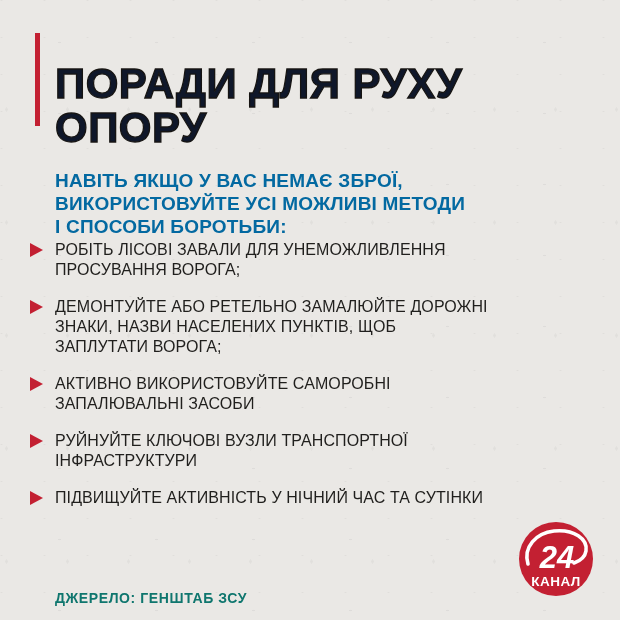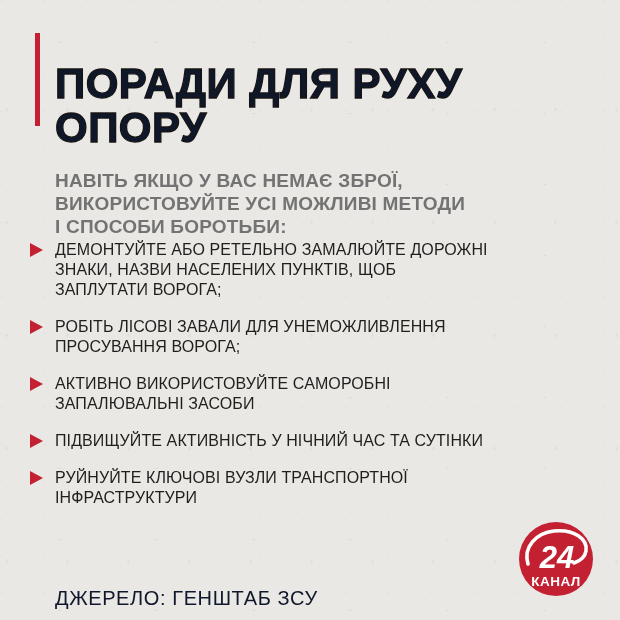--- a/index.html
+++ b/index.html
@@ -21,21 +21,21 @@
   .title{
     position:absolute;left:55px;top:34px;width:540px;
     font-size:42px;line-height:44px;font-weight:700;
     color:#0f172a;letter-spacing:.5px;
     -webkit-text-stroke:1.3px #161412;
     white-space:pre-line;
   }
   .intro{
     position:absolute;left:55px;top:150px;width:500px;
     font-size:19px;line-height:23px;font-weight:700;
-    color:#737373;letter-spacing:.2px;
+    color:#0369a1;letter-spacing:.2px;
     white-space:pre-line;
   }
   .tips{
     position:absolute;left:30px;top:240px;width:540px;
     display:flex;flex-direction:column;gap:17px;
   }
   .tip{display:flex;align-items:flex-start;}
   .tri{
     flex:0 0 auto;width:0;height:0;margin-top:3px;
     border-left:13px solid #c32032;
@@ -43,64 +43,64 @@
     border-bottom:7px solid transparent;
   }
   .tip-text{
     margin-left:12px;
     font-size:16px;line-height:20px;font-weight:400;
     color:#201f1d;letter-spacing:.1px;
     white-space:pre-line;
   }
   .source{
     position:absolute;left:55px;top:590px;
-    font-size:20px;line-height:16px;font-weight:400;
-    color:#0f172a;letter-spacing:.6px;
+    font-size:14px;line-height:16px;font-weight:700;
+    color:#0f766e;letter-spacing:.6px;
   }
   .logo{position:absolute;left:517px;top:520px;width:78px;height:78px;}
   .logo svg{display:block;}
   .logo text{font-family:"Liberation Sans", sans-serif;}
 </style>
 </head>
 <body>
 
 <div class="red-bar"></div>
 
 <h1 class="title">ПОРАДИ ДЛЯ РУХУ
 ОПОРУ</h1>
 
 <p class="intro">НАВІТЬ ЯКЩО У ВАС НЕМАЄ ЗБРОЇ,
 ВИКОРИСТОВУЙТЕ УСІ МОЖЛИВІ МЕТОДИ
 І СПОСОБИ БОРОТЬБИ:</p>
 
 <div class="tips">
   <div class="tip">
     <span class="tri"></span>
+    <span class="tip-text">РОБІТЬ ЛІСОВІ ЗАВАЛИ ДЛЯ УНЕМОЖЛИВЛЕННЯ
+ПРОСУВАННЯ ВОРОГА;</span>
+  </div>
+  <div class="tip">
+    <span class="tri"></span>
     <span class="tip-text">ДЕМОНТУЙТЕ АБО РЕТЕЛЬНО ЗАМАЛЮЙТЕ ДОРОЖНІ
 ЗНАКИ, НАЗВИ НАСЕЛЕНИХ ПУНКТІВ, ЩОБ
 ЗАПЛУТАТИ ВОРОГА;</span>
-  </div>
-  <div class="tip">
-    <span class="tri"></span>
-    <span class="tip-text">РОБІТЬ ЛІСОВІ ЗАВАЛИ ДЛЯ УНЕМОЖЛИВЛЕННЯ
-ПРОСУВАННЯ ВОРОГА;</span>
   </div>
   <div class="tip">
     <span class="tri"></span>
     <span class="tip-text">АКТИВНО ВИКОРИСТОВУЙТЕ САМОРОБНІ
 ЗАПАЛЮВАЛЬНІ ЗАСОБИ</span>
   </div>
   <div class="tip">
     <span class="tri"></span>
-    <span class="tip-text">ПІДВИЩУЙТЕ АКТИВНІСТЬ У НІЧНИЙ ЧАС ТА СУТІНКИ</span>
+    <span class="tip-text">РУЙНУЙТЕ КЛЮЧОВІ ВУЗЛИ ТРАНСПОРТНОЇ
+ІНФРАСТРУКТУРИ</span>
   </div>
   <div class="tip">
     <span class="tri"></span>
-    <span class="tip-text">РУЙНУЙТЕ КЛЮЧОВІ ВУЗЛИ ТРАНСПОРТНОЇ
-ІНФРАСТРУКТУРИ</span>
+    <span class="tip-text">ПІДВИЩУЙТЕ АКТИВНІСТЬ У НІЧНИЙ ЧАС ТА СУТІНКИ</span>
   </div>
 </div>
 
 <div class="source">ДЖЕРЕЛО: ГЕНШТАБ ЗСУ</div>
 
 <div class="logo">
   <svg width="78" height="78" viewBox="0 0 78 78">
     <circle cx="39" cy="39" r="37" fill="#c32032"></circle>
     <path d="M 11 44 C 6 27 19 13 37 11 C 57 9 71 19 69 31 C 68 37 63 41 57 43" fill="none" stroke="#ffffff" stroke-width="3.6" stroke-linecap="round"></path>
     <text x="40" y="48" text-anchor="middle" fill="#ffffff" font-size="31" font-weight="bold" font-style="italic">24</text>

